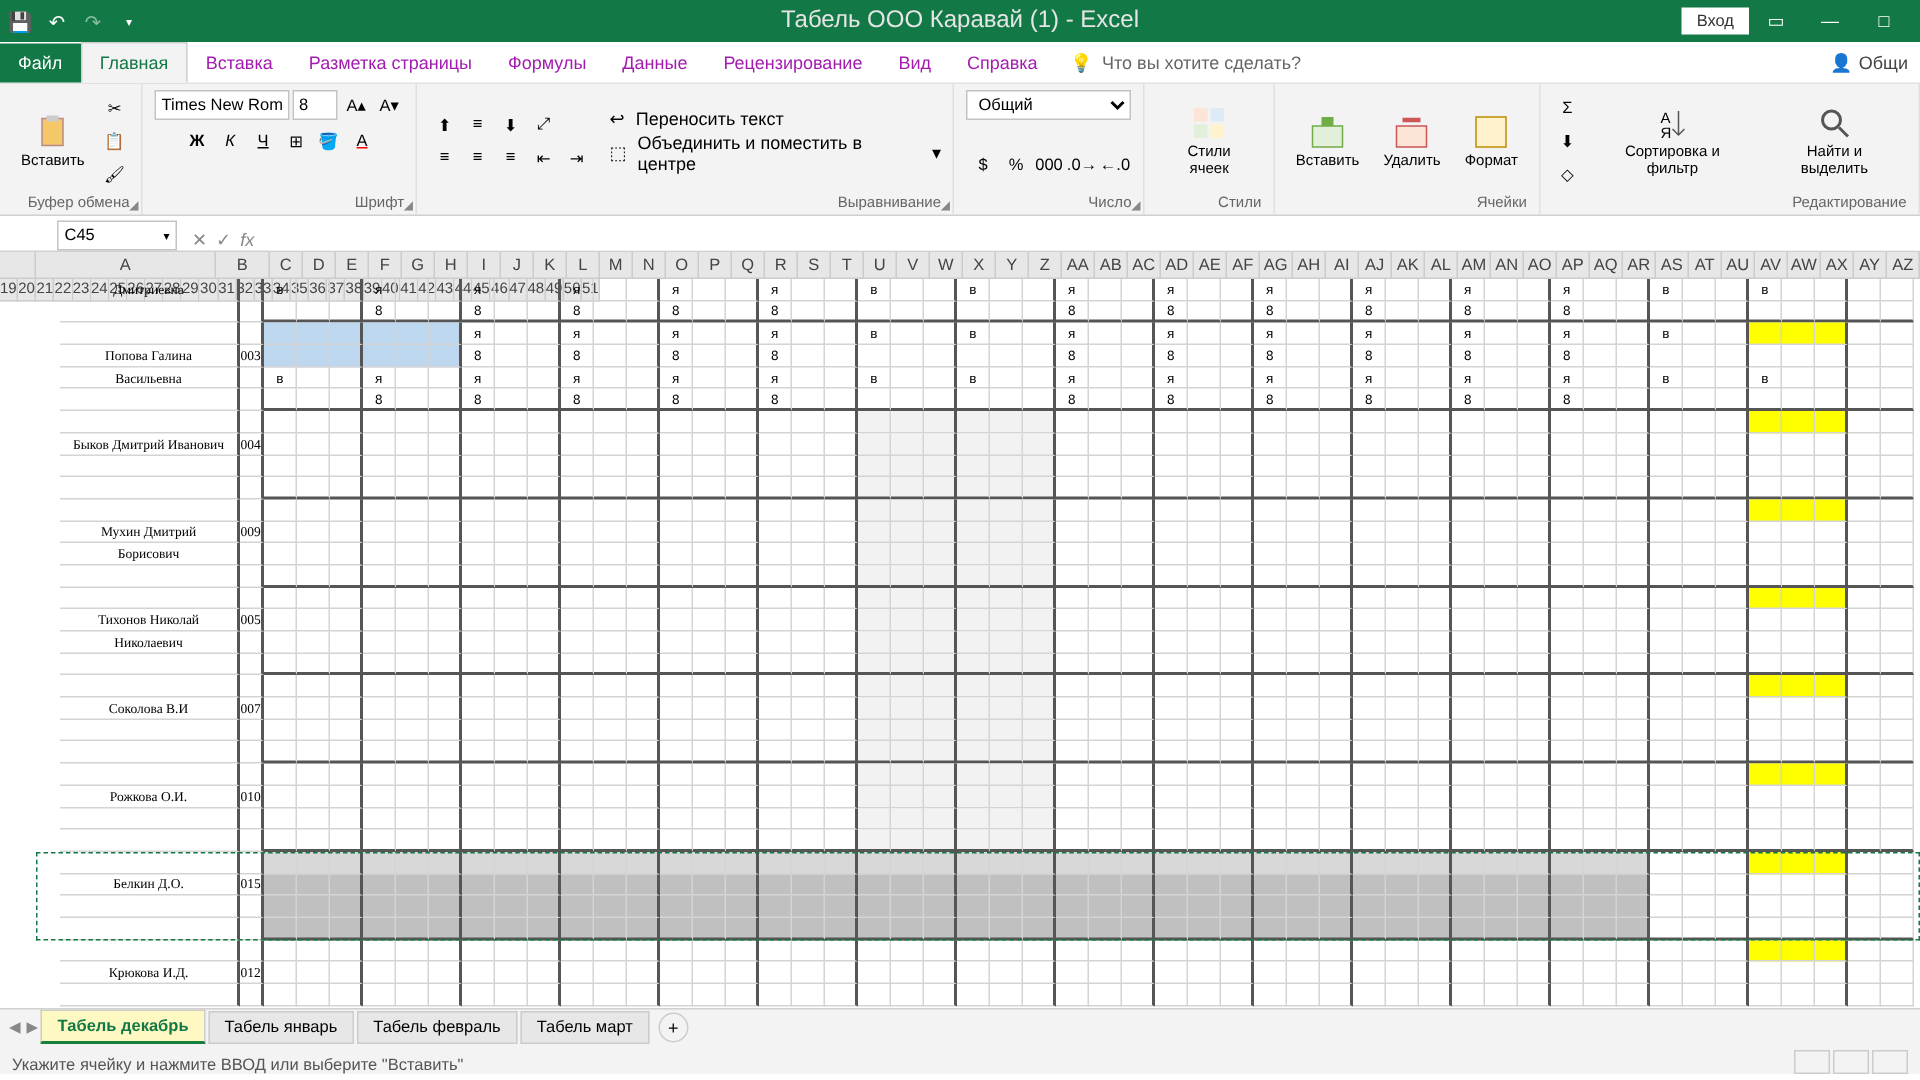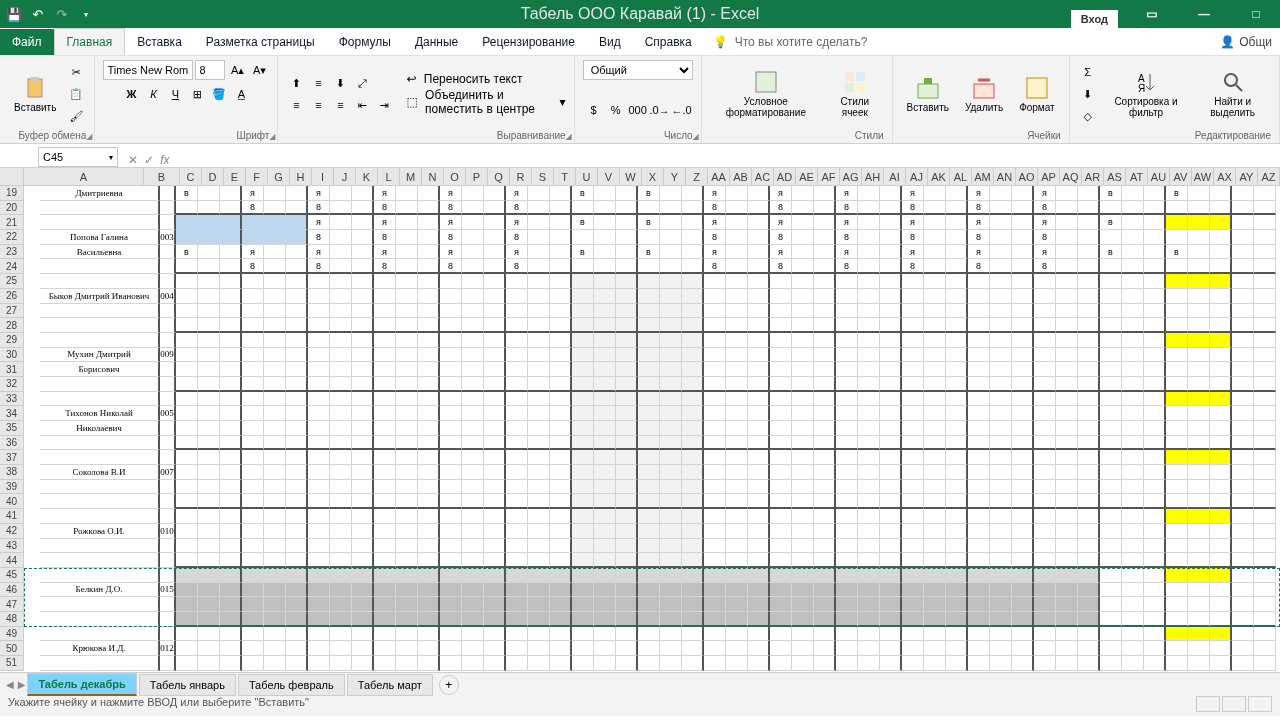--- a/index.html
+++ b/index.html
@@ -2,26 +2,26 @@
 <html><head>
 <meta charset="utf-8">
 <style>
 * { margin: 0; padding: 0; box-sizing: border-box; font-family: 'Segoe UI', Arial, sans-serif; }
 body { background: #fff; overflow: hidden; width: 1280px; height: 720px; font-size: 12px; }
 
 .titlebar { height: 28px; background: #127845; display: flex; align-items: center; color: #fff; padding: 0 6px; }
 .tb-left { display: flex; gap: 8px; align-items: center; }
 .tb-icon { width: 16px; height: 16px; display: flex; align-items: center; justify-content: center; font-size: 13px; }
 .tb-title { position: absolute; left: 50%; transform: translateX(-50%); font-size: 16px; color: #e5e5e5; }
-.tb-right { margin-left: auto; display: flex; align-items: flex-end; gap: 16px; font-weight: bold; }
+.tb-right { margin-left: auto; display: flex; align-items: center; gap: 0; }
 .login-btn { background: #fff; color: #333; padding: 3px 10px; font-size: 11px; cursor: pointer; }
 .win-btn { width: 36px; height: 28px; display: flex; align-items: center; justify-content: center; font-size: 12px; cursor: pointer; }
 
 .menubar { height: 28px; background: #fff; display: flex; align-items: center; border-bottom: 1px solid #e1e1e1; }
-.tab { padding: 6px 12px; font-size: 12px; color: #0f172a; cursor: pointer; }
+.tab { padding: 6px 12px; font-size: 12px; color: #a21caf; cursor: pointer; }
 .tab.file { background: #127845; color: #fff; }
 .tab.active { background: #f3f3f3; border: 1px solid #d0d0d0; border-bottom: none; color: #127845; }
 .tell-me { display: flex; align-items: center; gap: 6px; margin-left: 10px; color: #666; }
 .share { margin-left: auto; margin-right: 8px; color: #444; display: flex; align-items: center; gap: 4px; }
 
 .ribbon { height: 88px; background: #f3f3f3; border-bottom: 1px solid #d0d0d0; display: flex; }
 .ribbon-group { border-right: 1px solid #e0e0e0; padding: 4px 8px 2px; display: flex; flex-direction: column; position: relative; }
 .rg-content { flex: 1; display: flex; align-items: center; gap: 4px; }
 .rg-label { text-align: right; font-size: 10px; color: #666; padding-top: 2px; }
 .rg-launcher { position: absolute; bottom: 2px; right: 2px; font-size: 8px; color: #888; }
@@ -43,21 +43,21 @@
 
 .grid-area { position: relative; height: 504px; overflow: hidden; }
 .col-headers { display: flex; height: 18px; background: #e7e7e7; }
 .corner { width: 24px; border-right: 1px solid #ccc; border-bottom: 1px solid #ccc; background: #e7e7e7; }
 .colh { border-right: 1px solid #ccc; border-bottom: 1px solid #ccc; display: flex; align-items: center; justify-content: center; font-size: 11px; color: #444; background: #e7e7e7; }
 .colh.a { width: 120px; }
 .colh.b { width: 36px; }
 .colh.n { width: 22px; }
 
 .grid-body { display: flex; height: 486px; }
-.row-headers { width: 24px; display: flex; flex-direction: column; }
+.row-headers { width: 24px; display: flex; flex-direction: row; }
 .rowh { height: 14.7px; border-right: 1px solid #ccc; border-bottom: 1px solid #ccc; display: flex; align-items: center; justify-content: center; font-size: 10px; color: #444; background: #e7e7e7; }
 
 .cells { flex: 1; position: relative; }
 .data-row { display: flex; height: 14.7px; margin-left: 16px; }
 .cell { border-right: 1px solid #d4d4d4; border-bottom: 1px solid #d4d4d4; display: flex; align-items: center; justify-content: center; font-size: 9px; overflow: hidden; white-space: nowrap; }
 .cell.a { width: 120px; font-family: 'Times New Roman', serif; }
 .cell.b { width: 16px; font-family: 'Times New Roman', serif; }
 .cell.n { width: 22px; }
 .cell.thick-right { border-right: 2px solid #555; }
 .cell.thick-bottom { border-bottom: 2px solid #555; }
@@ -65,24 +65,24 @@
 .cell.yellow { background: #ffff00; }
 .cell.blue-sel { background: #bdd7ee; }
 .cell.dashed-sel { background: #d8d8d8; }
 .cell.darker-sel { background: #c0c0c0; }
 
 .marching-ants { position: absolute; border: 1.5px dashed #127845; pointer-events: none; }
 
 .sheet-tabs { height: 24px; background: #f3f3f3; border-top: 1px solid #d0d0d0; display: flex; align-items: center; padding: 0 6px; }
 .st-nav { display: flex; gap: 4px; color: #888; font-size: 10px; }
 .sheet-tab { padding: 4px 10px; font-size: 11px; background: #e7e7e7; border: 1px solid #ccc; cursor: pointer; margin-left: 2px; }
-.sheet-tab.active { background: #7dd3fc; border-bottom: 2px solid #a16207; font-weight: bold; color: #127845; }
+.sheet-tab.active { background: #fef9c3; border-bottom: 2px solid #15803d; font-weight: bold; color: #127845; }
 .add-sheet { width: 20px; height: 20px; border: 1px solid #ccc; border-radius: 50%; display: flex; align-items: center; justify-content: center; margin-left: 6px; cursor: pointer; font-size: 12px; }
 
-.status-bar { height: 20px; background: #f3f3f3; display: flex; align-items: flex-start; padding: 0 8px; font-size: 11px; color: #555; }
+.status-bar { height: 20px; background: #f3f3f3; display: flex; align-items: flex-end; padding: 0 8px; font-size: 11px; color: #555; }
 .view-btns { margin-left: auto; display: flex; gap: 2px; }
 .view-btn { width: 24px; height: 16px; border: 1px solid #ccc; cursor: pointer; }
 
 .underline-accent { text-decoration: underline; text-decoration-color: #f00; }
 </style>
 </head>
 <body>
 
 <div class="titlebar">
   <div class="tb-left">
@@ -203,26 +203,20 @@
         <span class="small-btn">.0→</span>
         <span class="small-btn">←.0</span>
       </div>
     </div>
     <div class="rg-label">Число</div>
     <span class="rg-launcher">◢</span>
   </div>
 
   <div class="ribbon-group">
     <div class="rg-content">
-      <div class="big-btn">
-          <svg viewBox="0 0 24 24">
-            <rect x="2" y="2" width="20" height="20" fill="#e2efda" stroke="#888"></rect>
-          </svg>
-          <span>Условное форматирование</span>
-        </div>
       <div class="big-btn">
           <svg viewBox="0 0 24 24">
             <rect x="2" y="2" width="9" height="9" fill="#fce4d6"></rect>
             <rect x="13" y="2" width="9" height="9" fill="#ddebf7"></rect>
             <rect x="2" y="13" width="9" height="9" fill="#e2efda"></rect>
             <rect x="13" y="13" width="9" height="9" fill="#fff2cc"></rect>
           </svg>
           <span>Стили ячеек</span>
         </div>
     </div>

